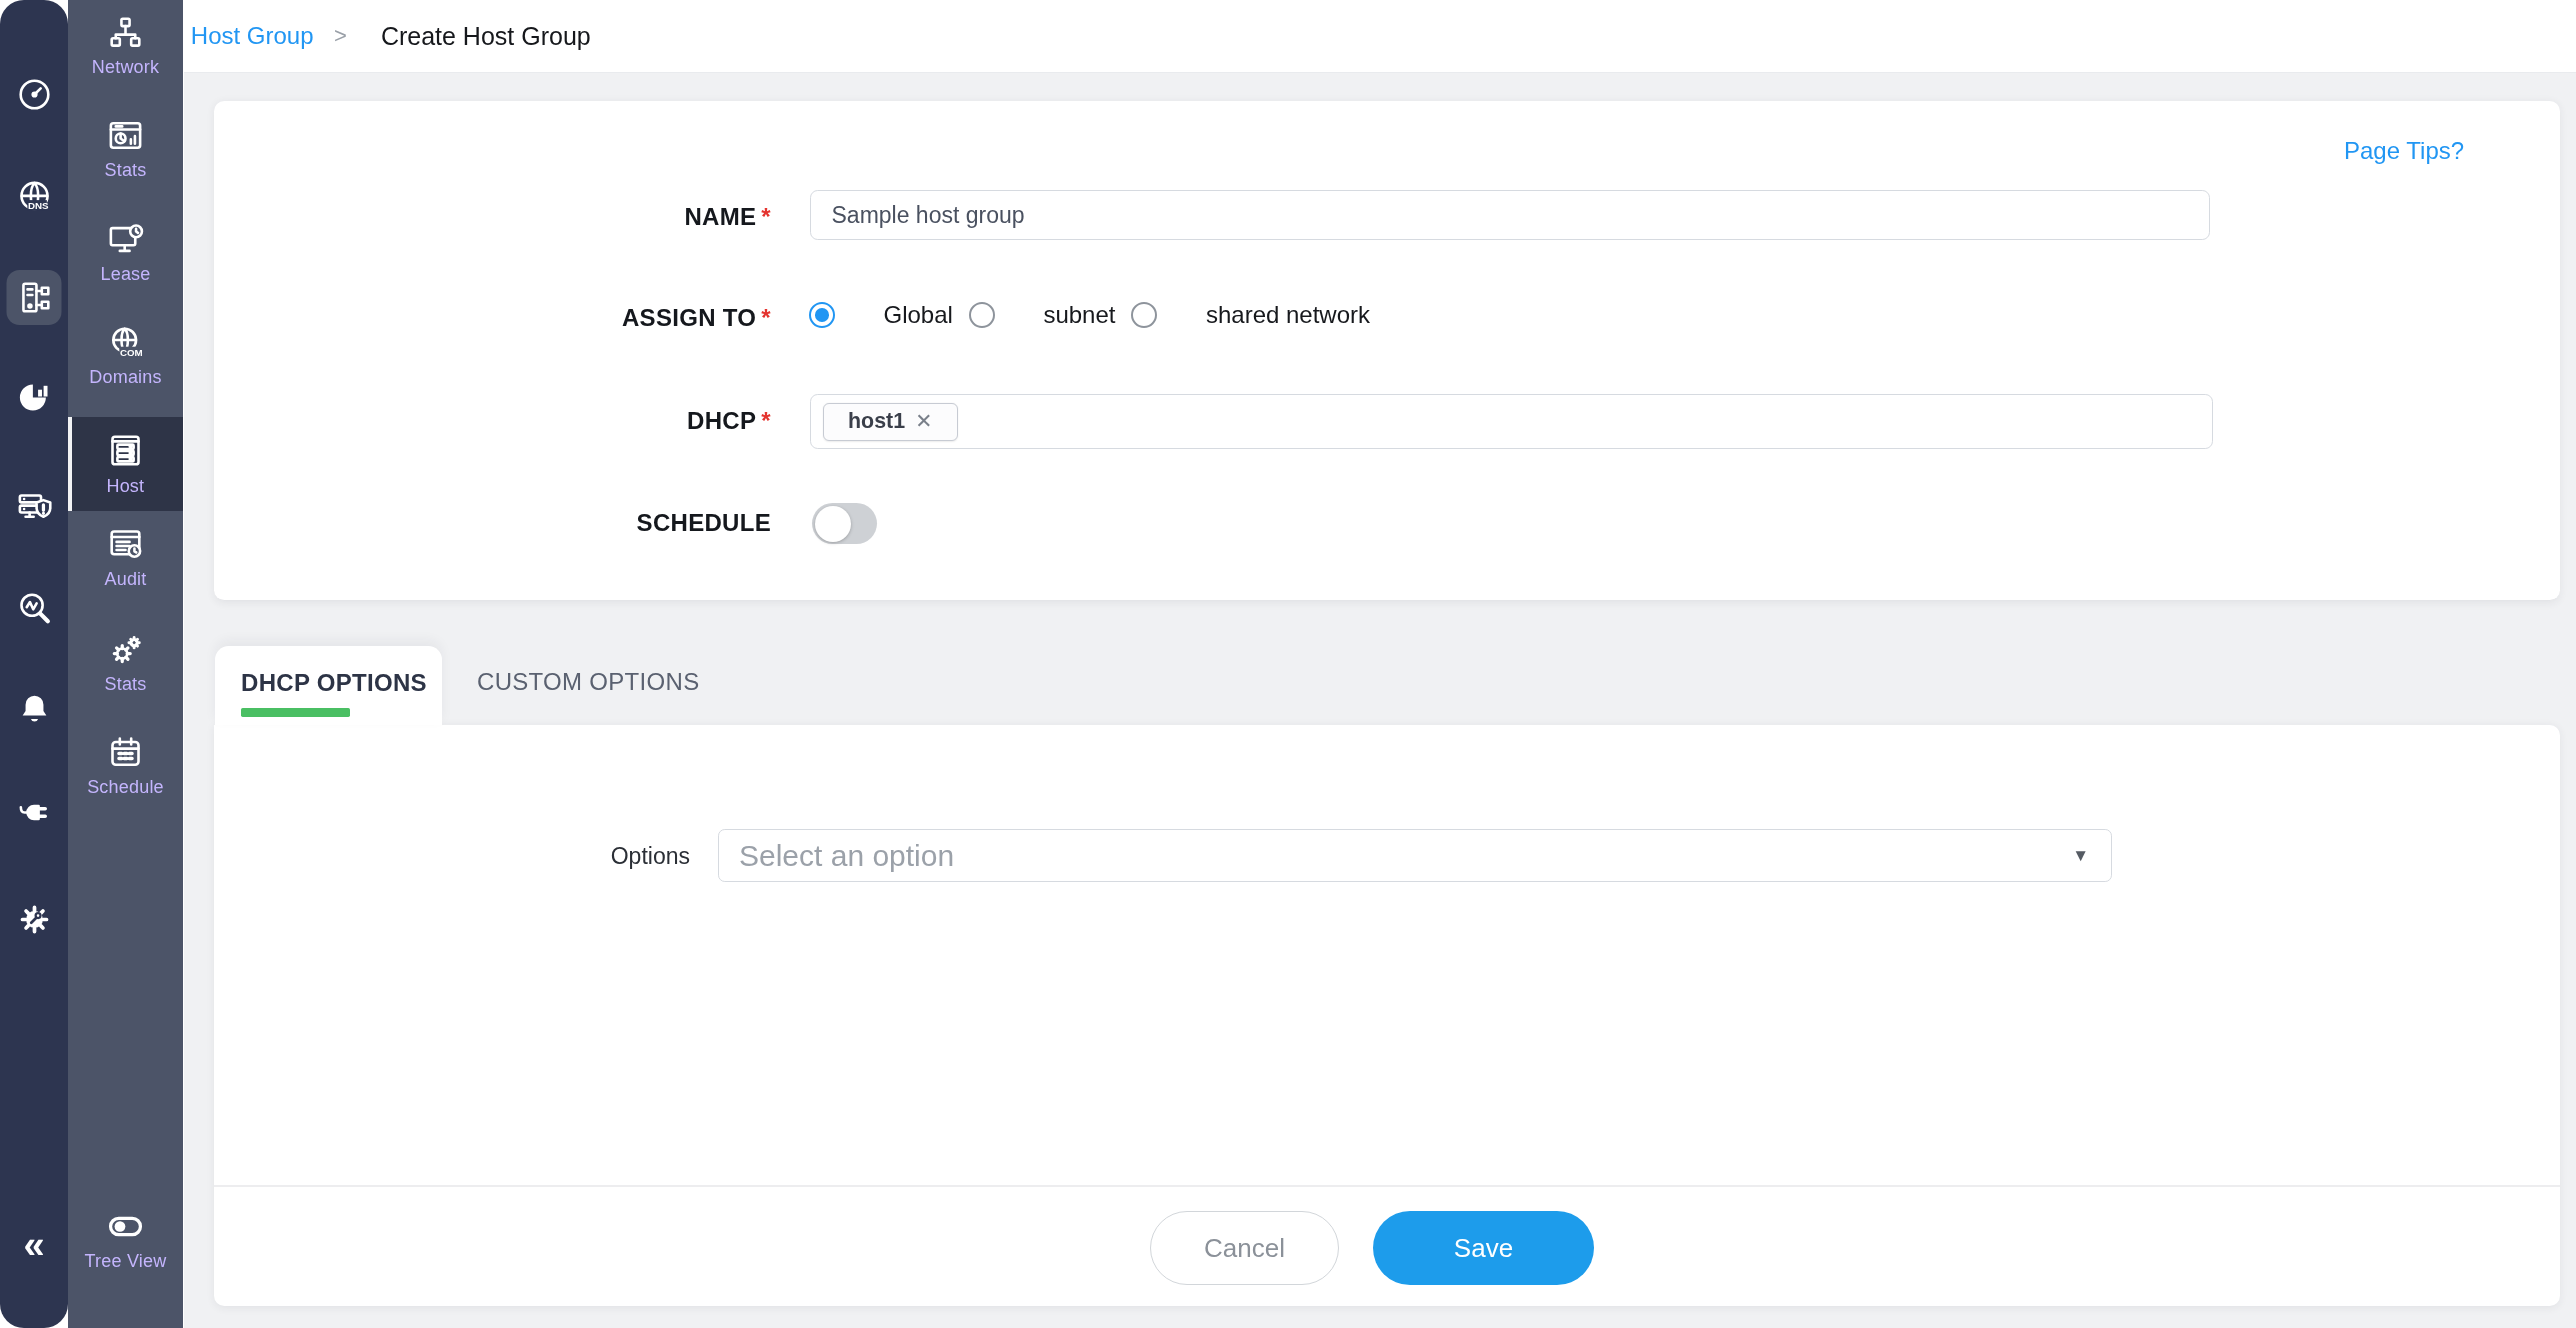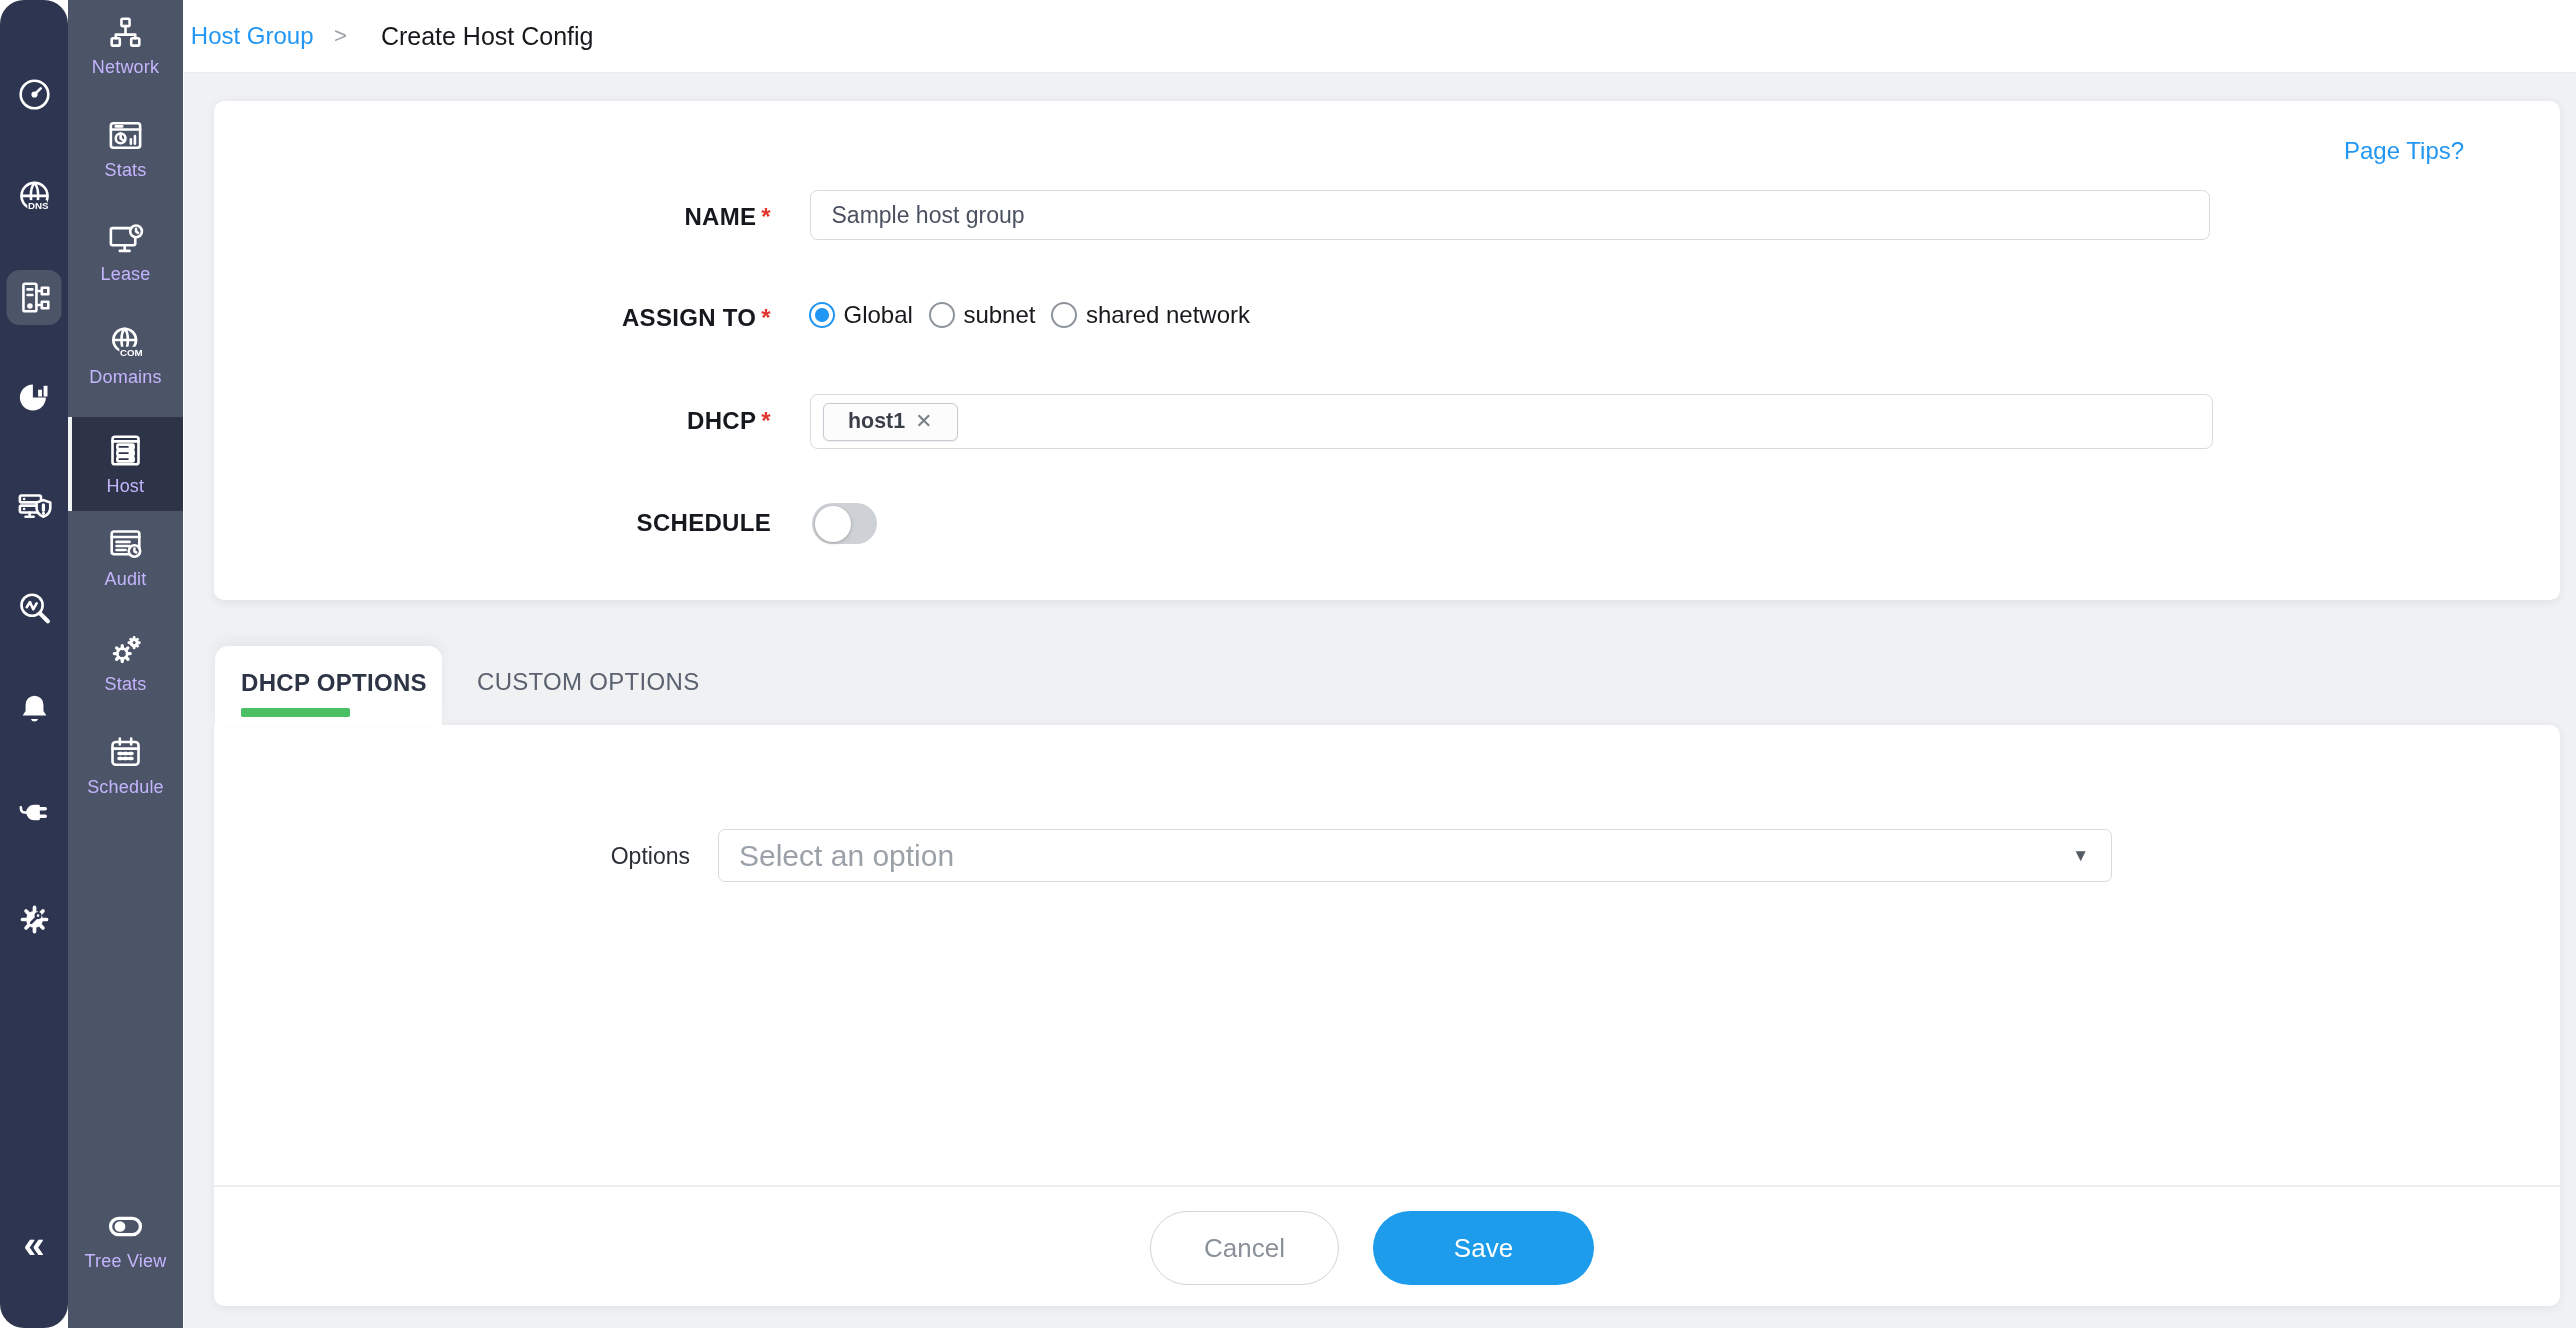--- a/index.html
+++ b/index.html
@@ -44,21 +44,21 @@
   .req{ color:#e4342f; margin-left:5.1px; font-weight:700;}
   .row-name-label{ left:506px; top:203px; }
   .name-input{ left:810px; top:190px; width:1400px; height:50px; border:1.7px solid var(--border); border-radius:7.7px; background:#fff; font-size:23px; color:#4a5160; padding:0 20.5px; font-family:"Liberation Sans",sans-serif; outline:none;}
 
   .row-assign-label{ left:506px; top:304px; }
   .radios{ left:809px; top:301px; display:flex; align-items:center; gap:16px; }
   .radio-opt{ display:flex; align-items:center; gap:8.5px; cursor:pointer;}
   .radio{ width:26px; height:26px; border-radius:50%; border:2.6px solid #8e949c; background:#fff; flex:none;}
   .radio.sel{ border:2.6px solid var(--accent); display:flex; align-items:center; justify-content:center;}
   .radio.sel .dot{ width:13.7px; height:13.7px; border-radius:50%; background:var(--accent);}
-  .radio-label{ font-size:24px; color:#17191d;}
+  .radio-label{ font-size:24px; color:#17191d;margin-left:40px;}
 
   .row-hosts-label{ left:506px; top:407px; }
   .hosts-input{ left:810px; top:394px; width:1403px; height:55px; border:1.7px solid var(--border); border-radius:7.7px; background:#fff; display:flex; align-items:center; padding:0 12px;}
   .chip{ display:flex; align-items:center; gap:10.3px; border:1.7px solid #c7cbd3; background:#fcfcfd; border-radius:6px; height:38px; padding:0 24px; box-shadow:0 0.9px 1.7px rgba(0,0,0,.08);}
   .chip-text{ font-size:21.4px; color:#3a3f4a; font-weight:600;}
   .chip-x{ font-size:20.5px; color:#7a808a; cursor:pointer; line-height:1;}
 
   .row-sched-label{ left:506px; top:509px; }
   .toggle{ left:812px; top:503px; width:65px; height:41px; border-radius:20.5px; background:#ced1d5; cursor:pointer;}
   .knob{ position:absolute; left:2.6px; top:2.6px; width:36px; height:36px; border-radius:50%; background:#fff; box-shadow:0 0.9px 3.4px rgba(0,0,0,.25);}
@@ -246,21 +246,21 @@
           <rect x="2.8" y="7" width="18.4" height="10" rx="5" stroke-width="2"></rect>
           <circle cx="8.6" cy="12" r="3.3" fill="#fff" stroke="none"></circle>
         </svg>
       <span class="nav-label">Tree View</span>
     </div>
   </nav>
 
   <header class="abs topbar">
     <span class="crumb-parent">Host Group</span>
     <span class="crumb-sep">&gt;</span>
-    <span class="crumb-current">Create Host Config</span>
+    <span class="crumb-current">Create Host Group</span>
   </header>
   <div class="badge">DHCPv4</div>
 
   <div class="abs content"></div>
 
   <section class="abs card1"></section>
   <a class="abs pagetips">Page Tips?</a>
 
   <div class="abs flabel row-name-label">
     <span>NAME</span><span class="req">*</span>

